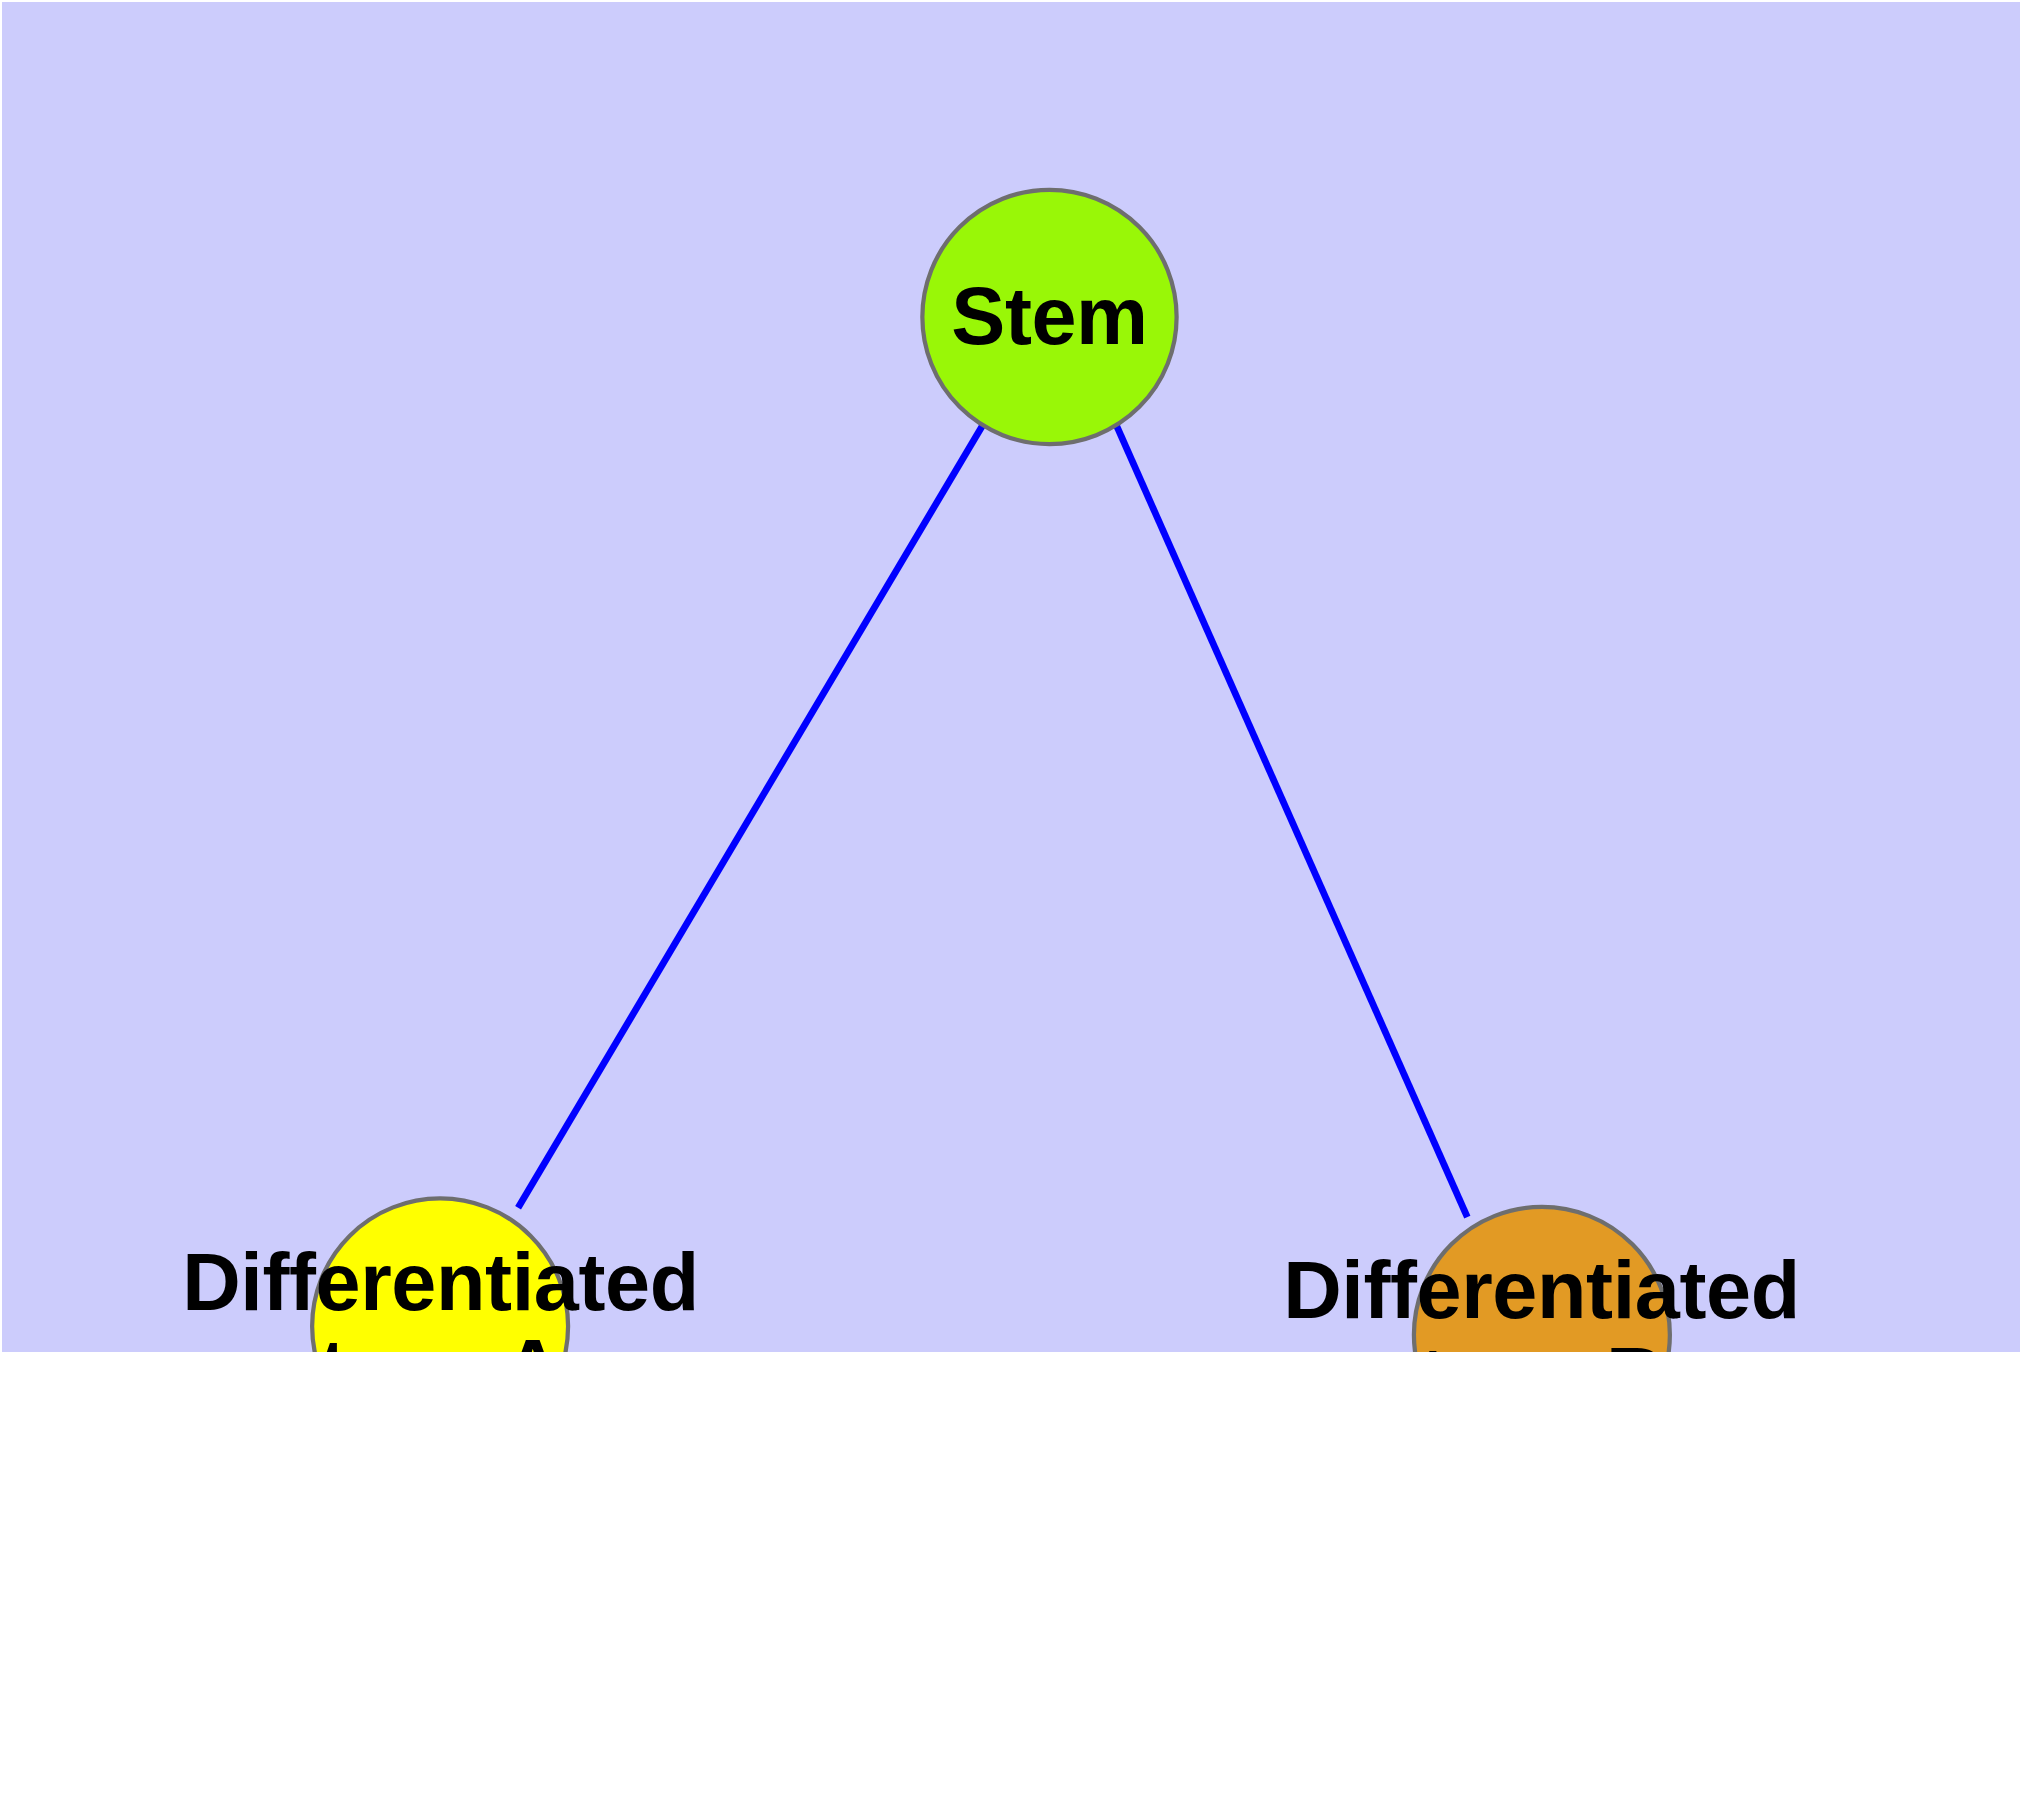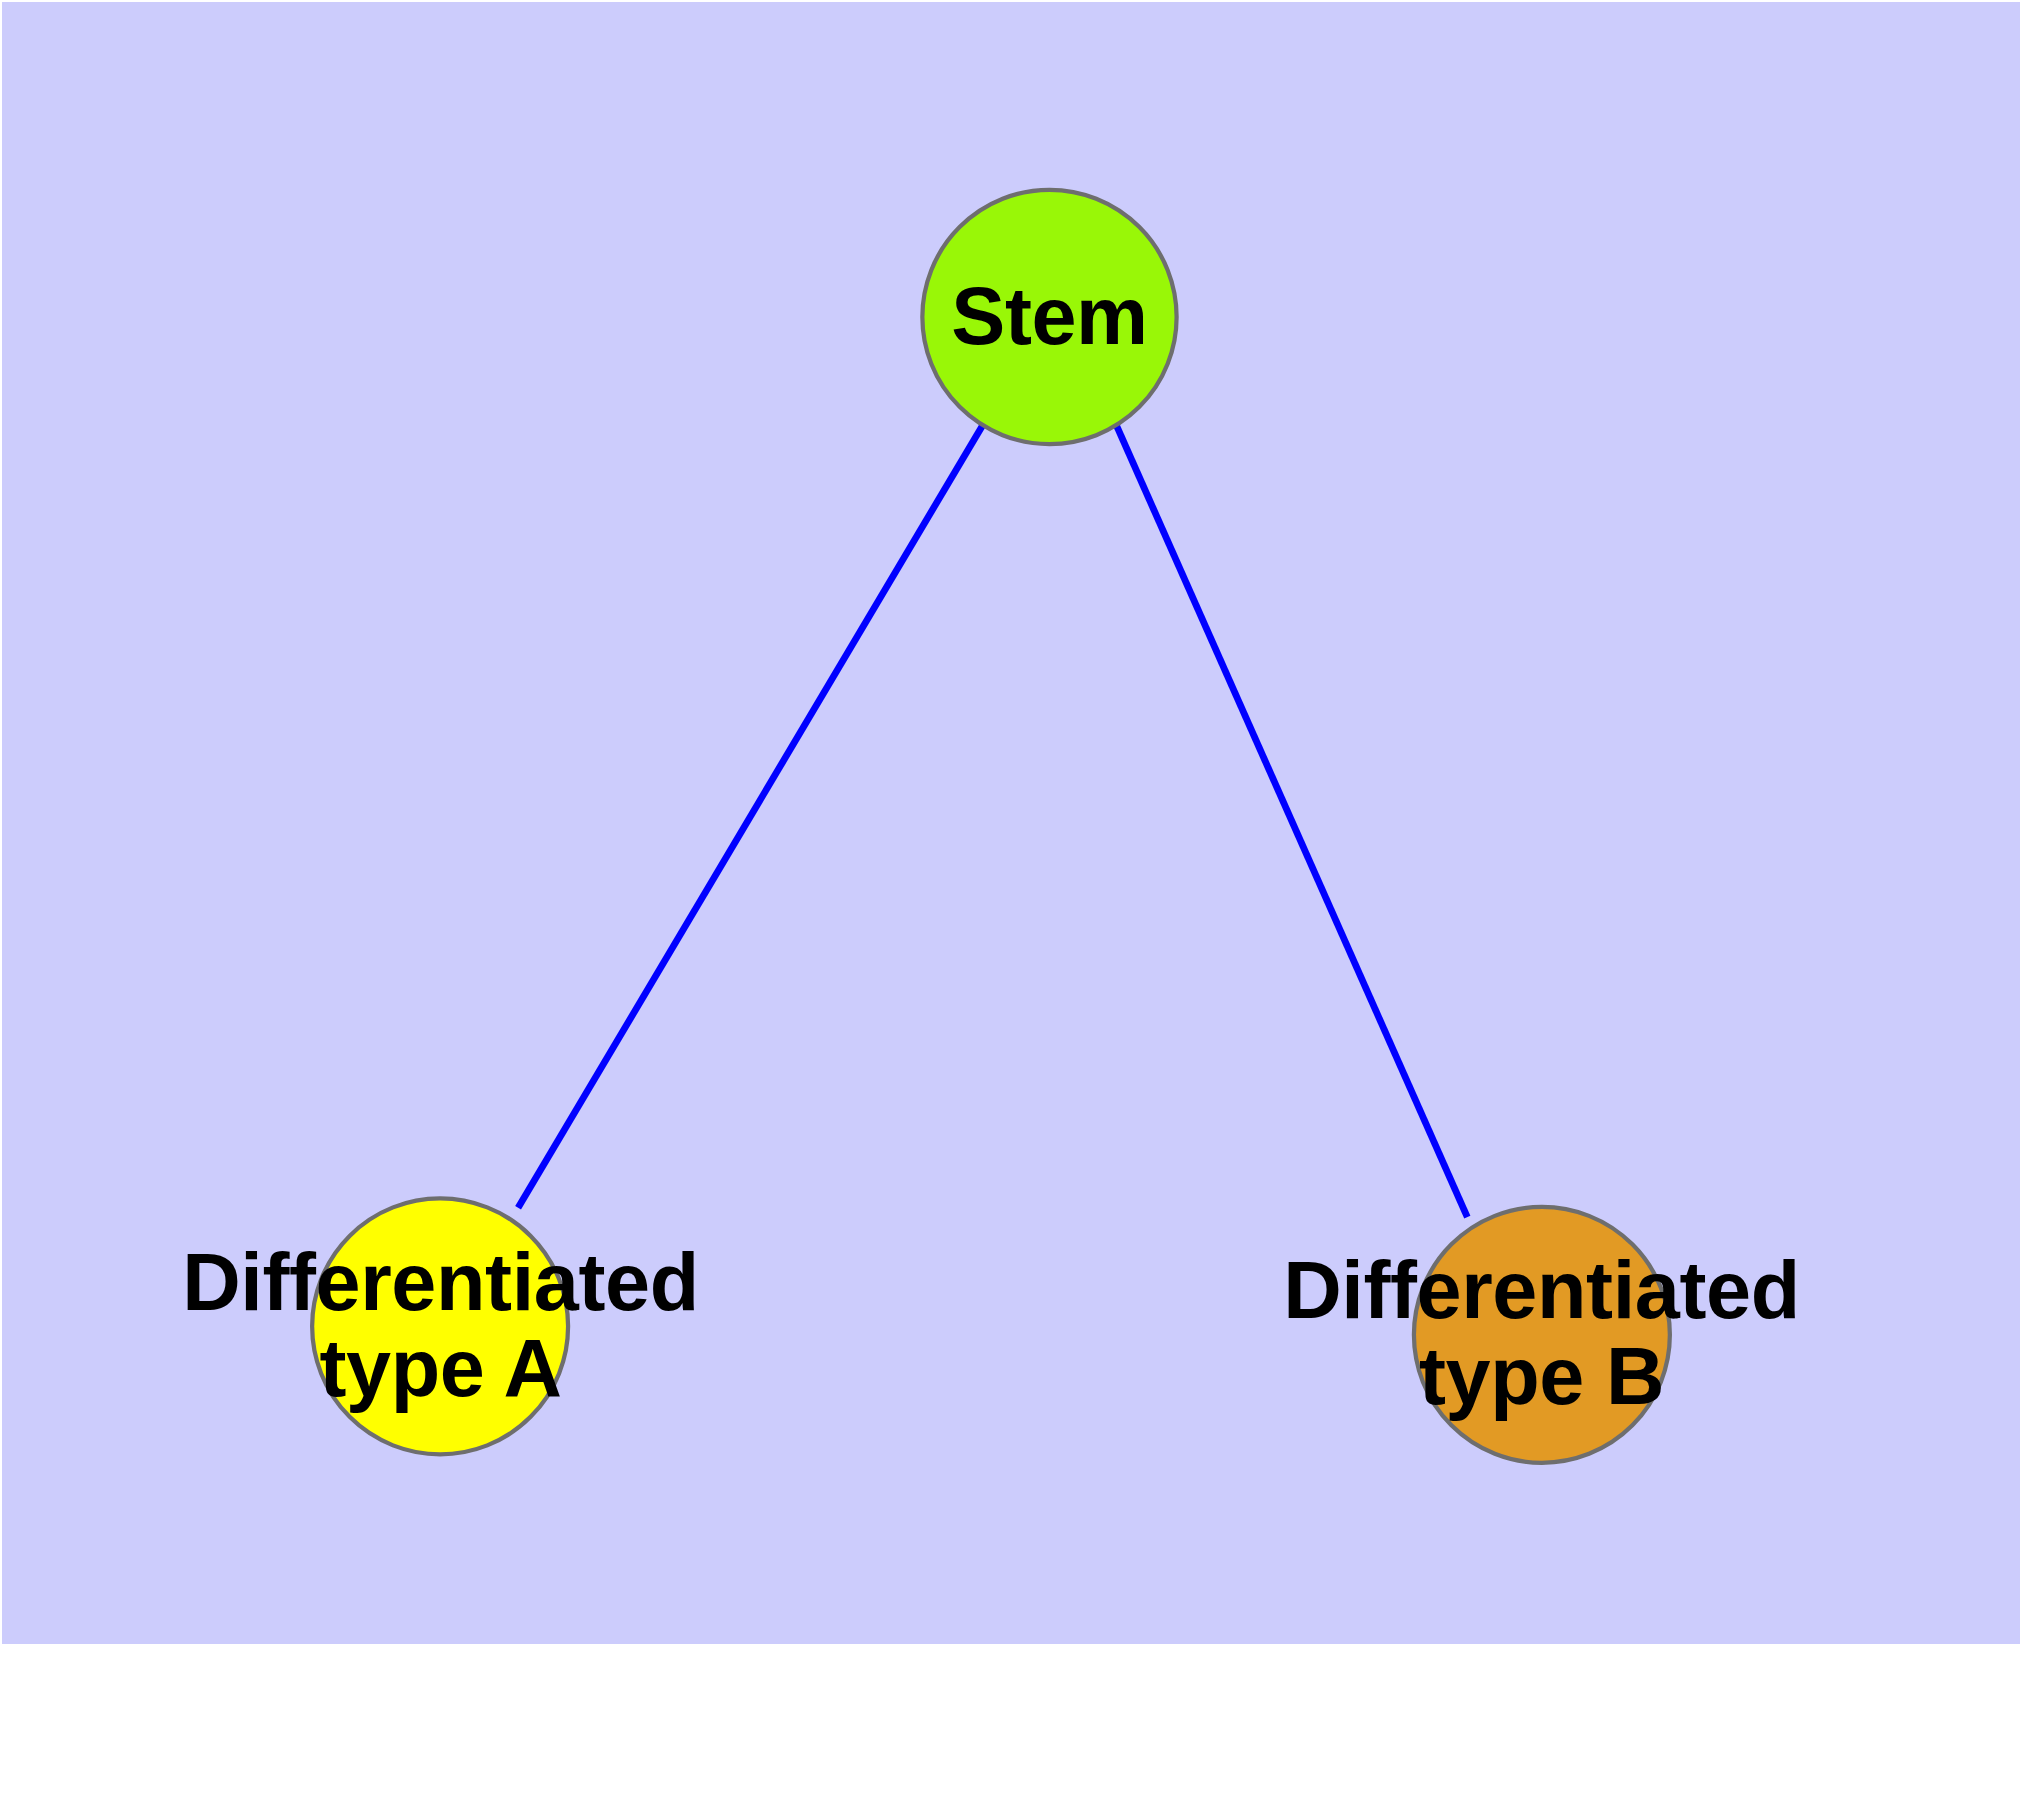--- a/index.html
+++ b/index.html
@@ -3,21 +3,21 @@
 <meta charset="utf-8">
 <style>
   html, body {
     margin: 0;
     padding: 0;
     background: #ffffff;
   }
   #root {
     position: relative;
     width: 2021px;
-    height: 1644px;
+    height: 1352px;
     overflow: hidden;
     background: #ffffff;
     font-family: "Liberation Sans", sans-serif;
   }
   #canvas-bg {
     position: absolute;
     left: 1.7px;
     top: 1.7px;
     width: 2019px;
     height: 1810px;

